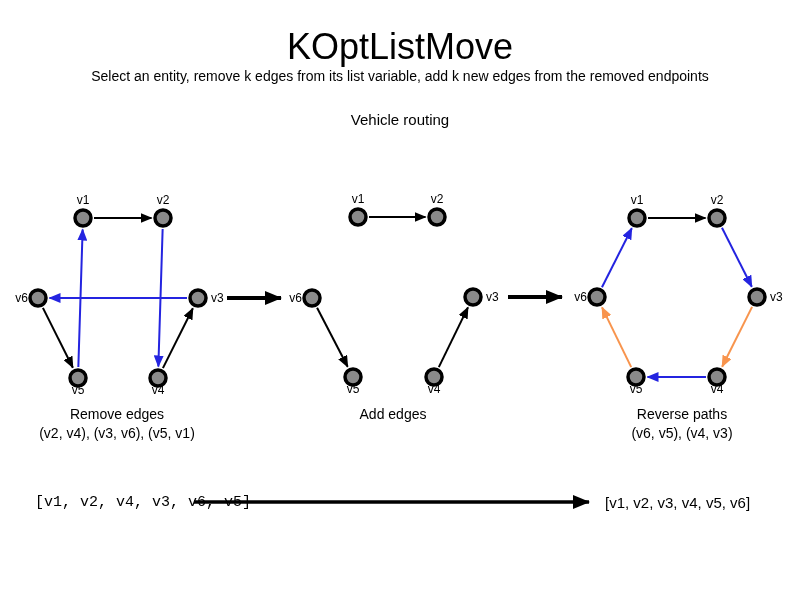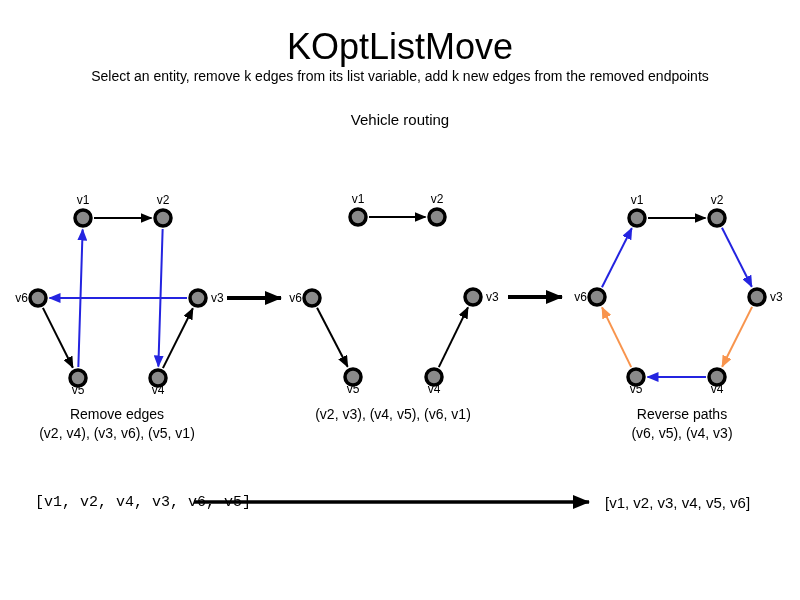--- a/index.html
+++ b/index.html
@@ -100,21 +100,21 @@
       <line x1="508" y1="297" x2="562" y2="297" stroke="#000000" stroke-width="4" marker-end="url(#arrow-big)"></line>
       <line x1="194" y1="502" x2="589" y2="502" stroke="#000000" stroke-width="3.5" marker-end="url(#arrow-big)"></line>
     </svg>
 
   <div class="caption" id="cap-0">
     <div class="cap-line">Remove edges</div>
     <div class="cap-line">(v2, v4), (v3, v6), (v5, v1)</div>
   </div>
 
   <div class="caption" id="cap-1">
-    <div class="cap-line">(v2, v3), (v4, v5), (v6, v1)</div>
+    <div class="cap-line">Add edges</div>
   </div>
 
   <div class="caption" id="cap-2">
     <div class="cap-line">Reverse paths</div>
     <div class="cap-line">(v6, v5), (v4, v3)</div>
   </div>
 
   <div class="list-text" id="list-before">[v1, v2, v4, v3, v6, v5]</div>
   <div class="list-text" id="list-after">[v1, v2, v3, v4, v5, v6]</div>
 

